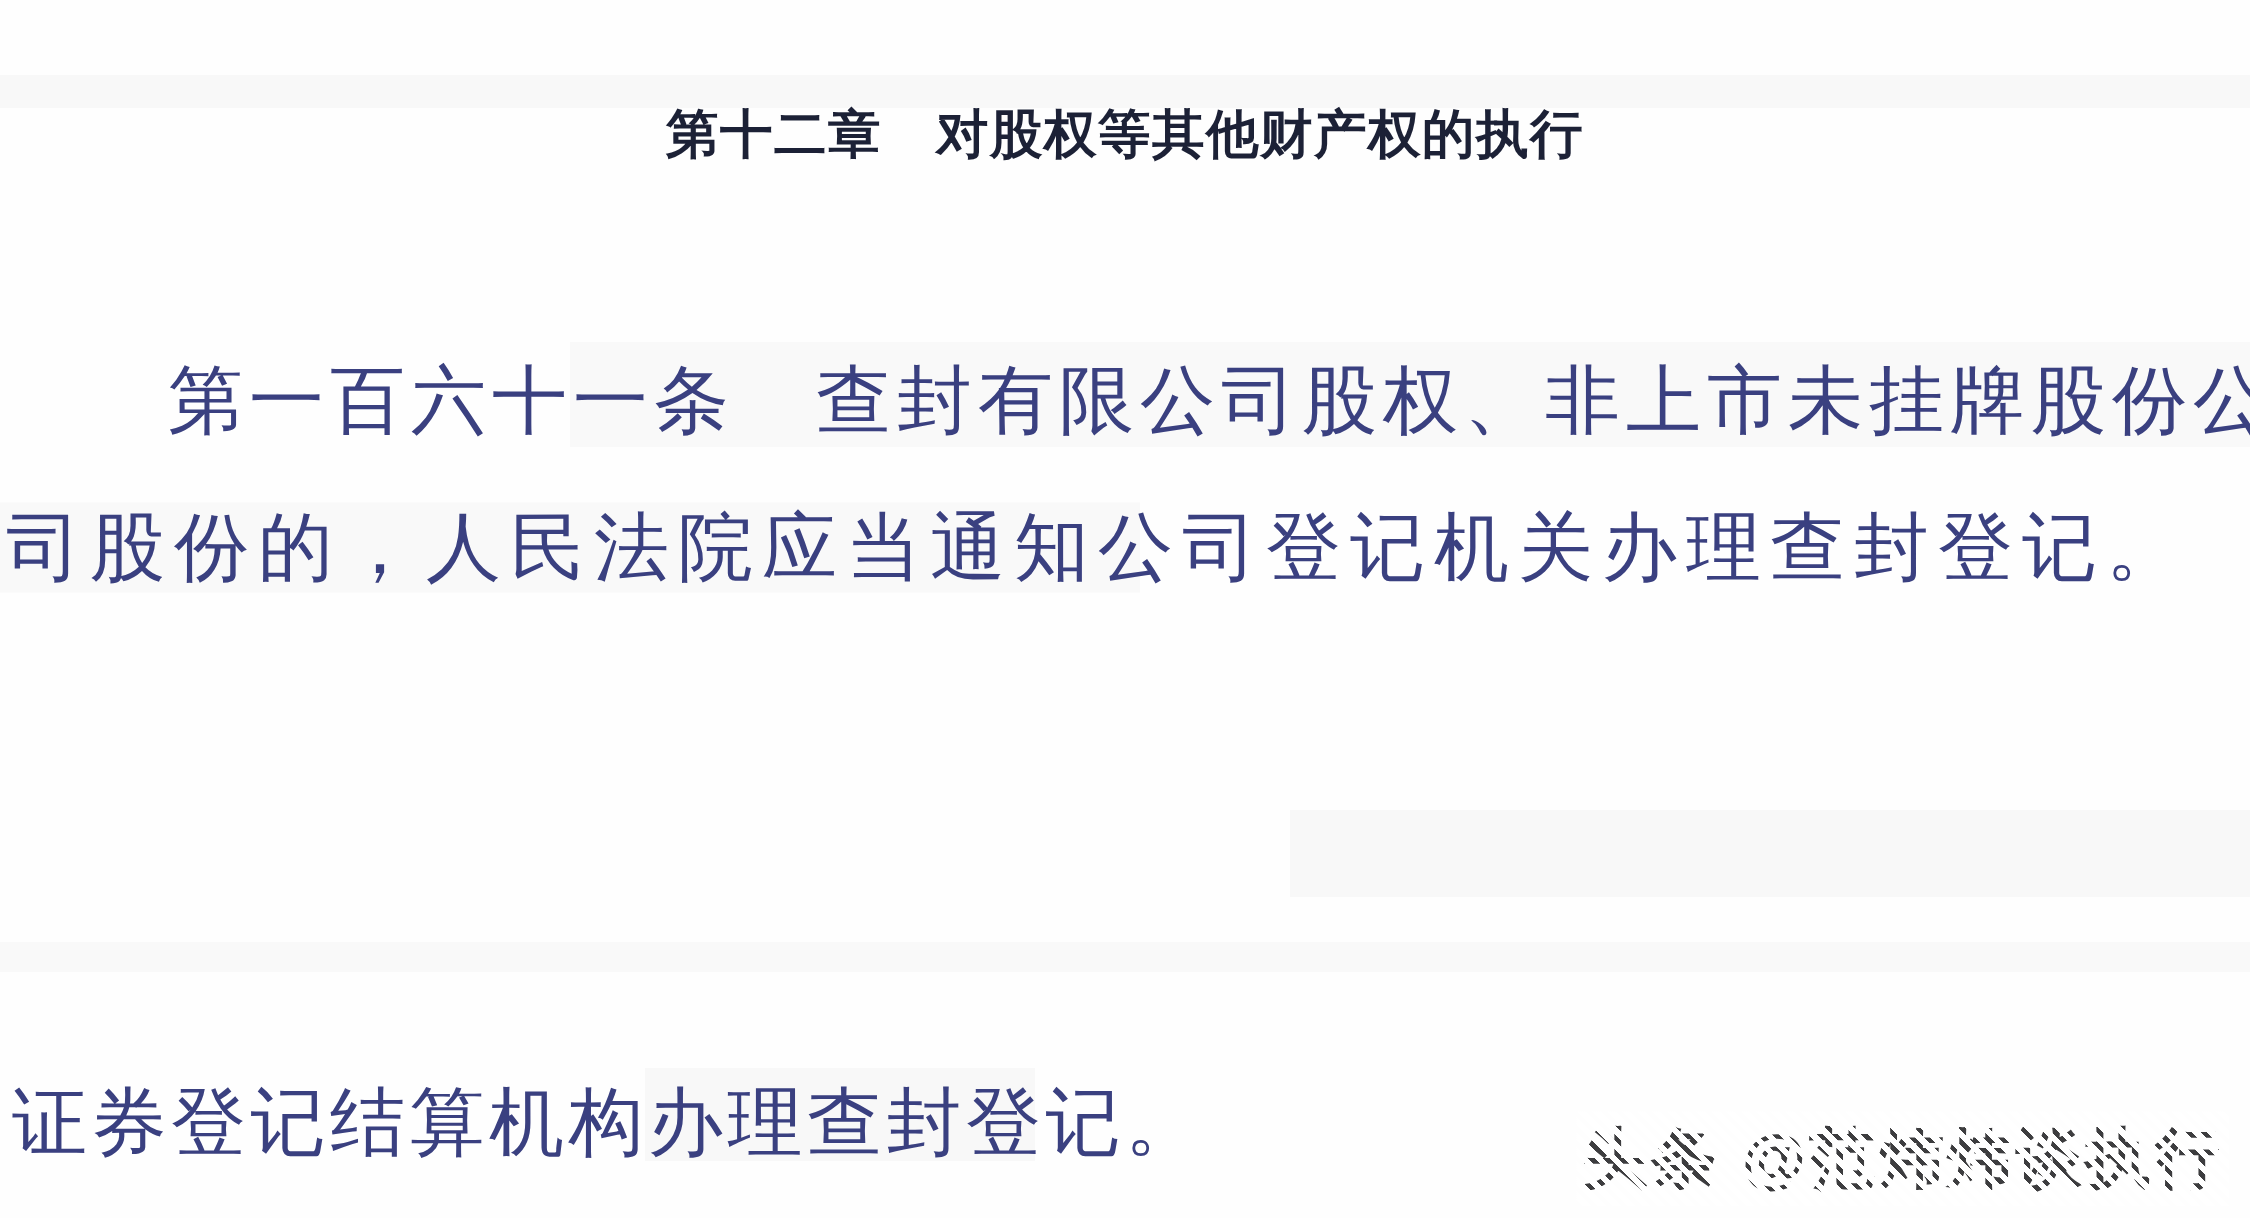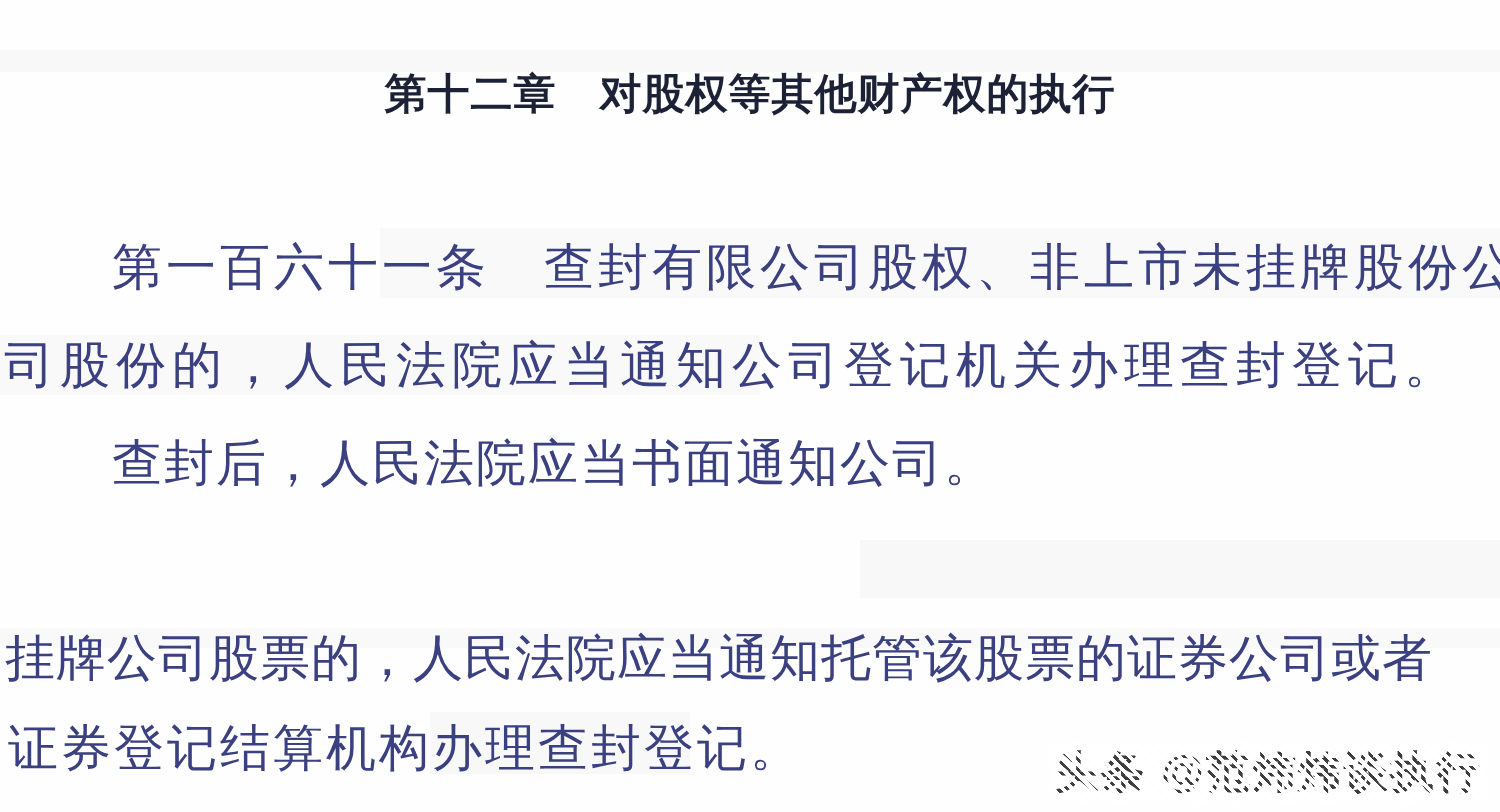--- a/index.html
+++ b/index.html
@@ -33,21 +33,21 @@
   .s6 { left: 430px; top: 712px; width: 260px;  height: 62px; background: rgba(130,132,140,0.05); }
 
   .doc-title {
     position: absolute;
     top: 66px;
     left: 0;
     width: 1500px;
     text-align: center;
     font-family: "Liberation Sans", "DejaVu Sans", sans-serif;
     font-weight: bold;
-    font-size: 42px;
+    font-size: 35px;
     letter-spacing: 1px;
     color: #1c2136;
     white-space: nowrap;
   }
 
   .line {
     position: absolute;
     white-space: nowrap;
     font-size: 50px;
     color: #3a4080;
@@ -96,21 +96,19 @@
   <div class="streak s2"></div>
   <div class="streak s3"></div>
   <div class="streak s4"></div>
   <div class="streak s5"></div>
   <div class="streak s6"></div>
 
   <div class="doc-title">第十二章　对股权等其他财产权的执行</div>
 
   <div class="line l1">第一百六十一条　查封有限公司股权、非上市未挂牌股份公</div>
   <div class="line l2">司股份的，人民法院应当通知公司登记机关办理查封登记。</div>
-  <div class="line l3">查封后，人民法院应当书面通知公司。</div>
-  <div class="line l5">挂牌公司股票的，人民法院应当通知托管该股票的证券公司或者</div>
   <div class="line l6">证券登记结算机构办理查封登记。</div>
 
   <div class="watermark-wrap">
     <span class="watermark-text">头条 @范炜炜谈执行</span>
   </div>
 
 </div>
 
 </body></html>

